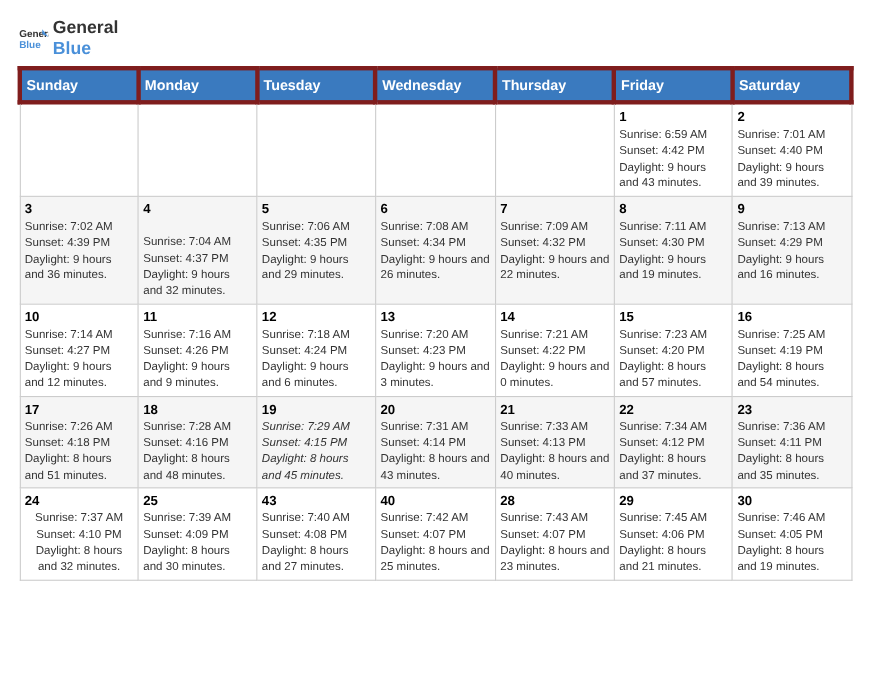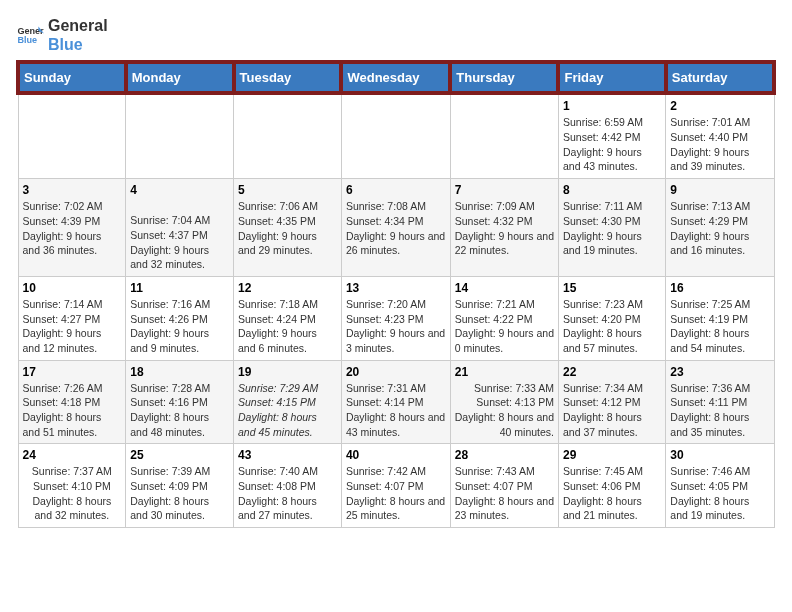--- a/index.html
+++ b/index.html
@@ -238,21 +238,21 @@
 Daylight: 8 hours and 45 minutes.</div>
         </td>
         <td>
           <span class="day-num">20</span>
           <div class="day-info" style="white-space: pre-line;">Sunrise: 7:31 AM
 Sunset: 4:14 PM
 Daylight: 8 hours and 43 minutes.</div>
         </td>
         <td>
           <span class="day-num">21</span>
-          <div class="day-info" style="white-space: pre-line; text-align: right;">Sunrise: 7:33 AM
+          <div class="day-info" style="white-space: pre-line;">Sunrise: 7:33 AM
 Sunset: 4:13 PM
 Daylight: 8 hours and 40 minutes.</div>
         </td>
         <td>
           <span class="day-num">22</span>
           <div class="day-info" style="white-space: pre-line;">Sunrise: 7:34 AM
 Sunset: 4:12 PM
 Daylight: 8 hours and 37 minutes.</div>
         </td>
         <td>

